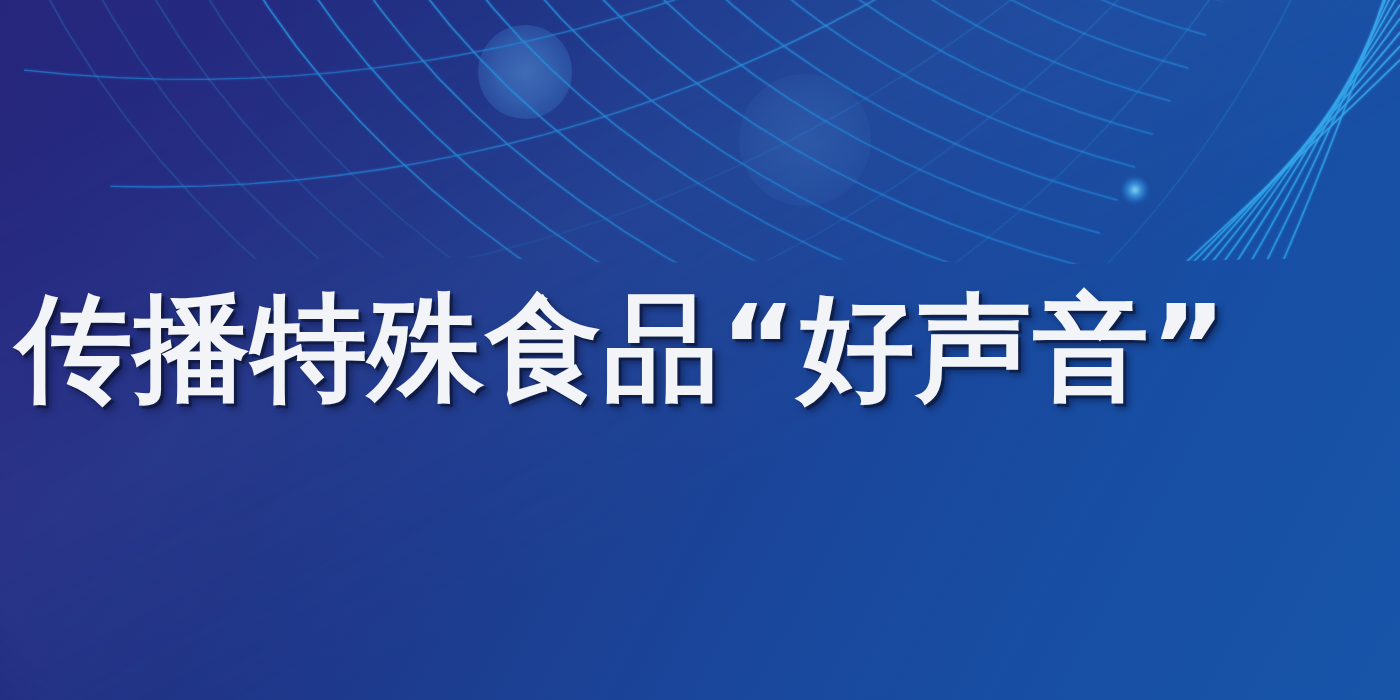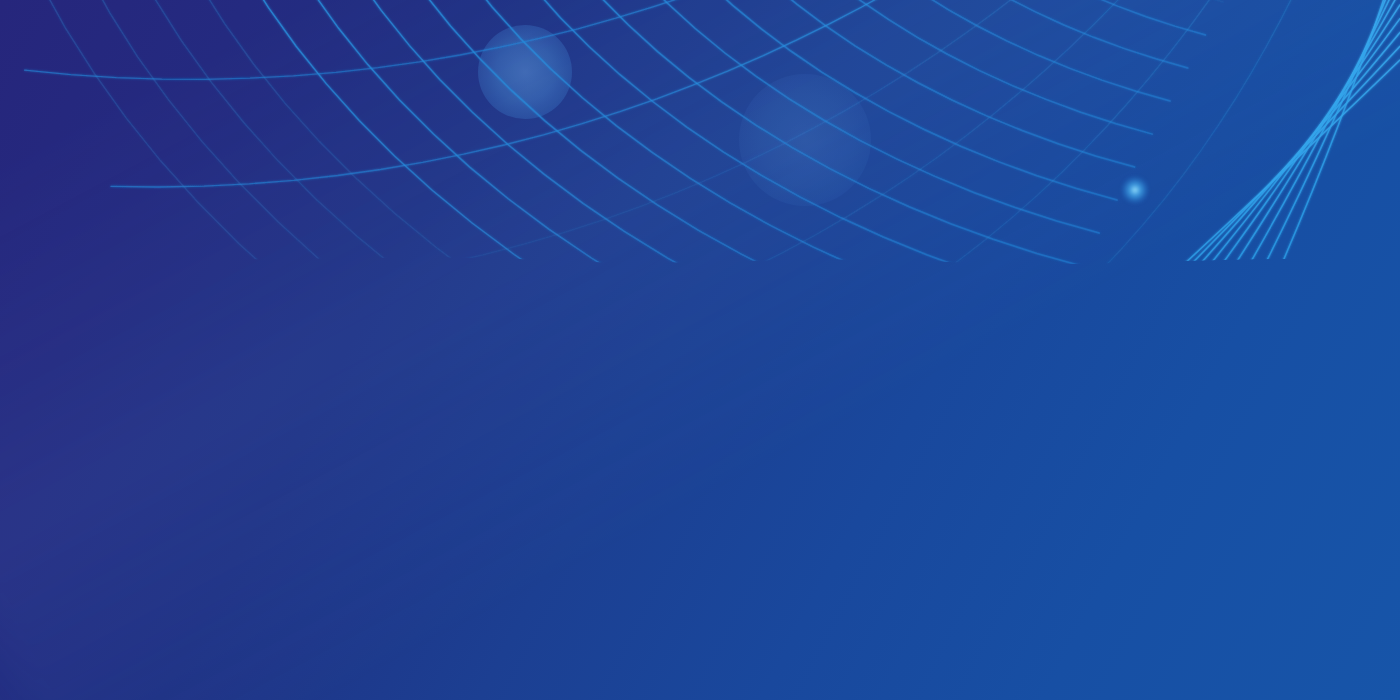--- a/index.html
+++ b/index.html
@@ -203,14 +203,17 @@
           <path d="M1022,700 Q1271,291.7 1400,-36.599999999999994" stroke="url(#lineFade)" stroke-width="1.5" opacity="0.9"></path>
           <path d="M1068,700 Q1294,284.8 1400,-50.39999999999999" stroke="url(#lineFade)" stroke-width="1.5" opacity="0.9"></path>
         </g>
     </svg>
   </div>
 
   <div class="streak"></div>
 
   <div class="glow-dot"></div>
 
+  <div id="title-wrap">
+    <h1 id="title">传播特殊食品“好声音”</h1>
+  </div>
 
 </div>
 
 </body></html>

